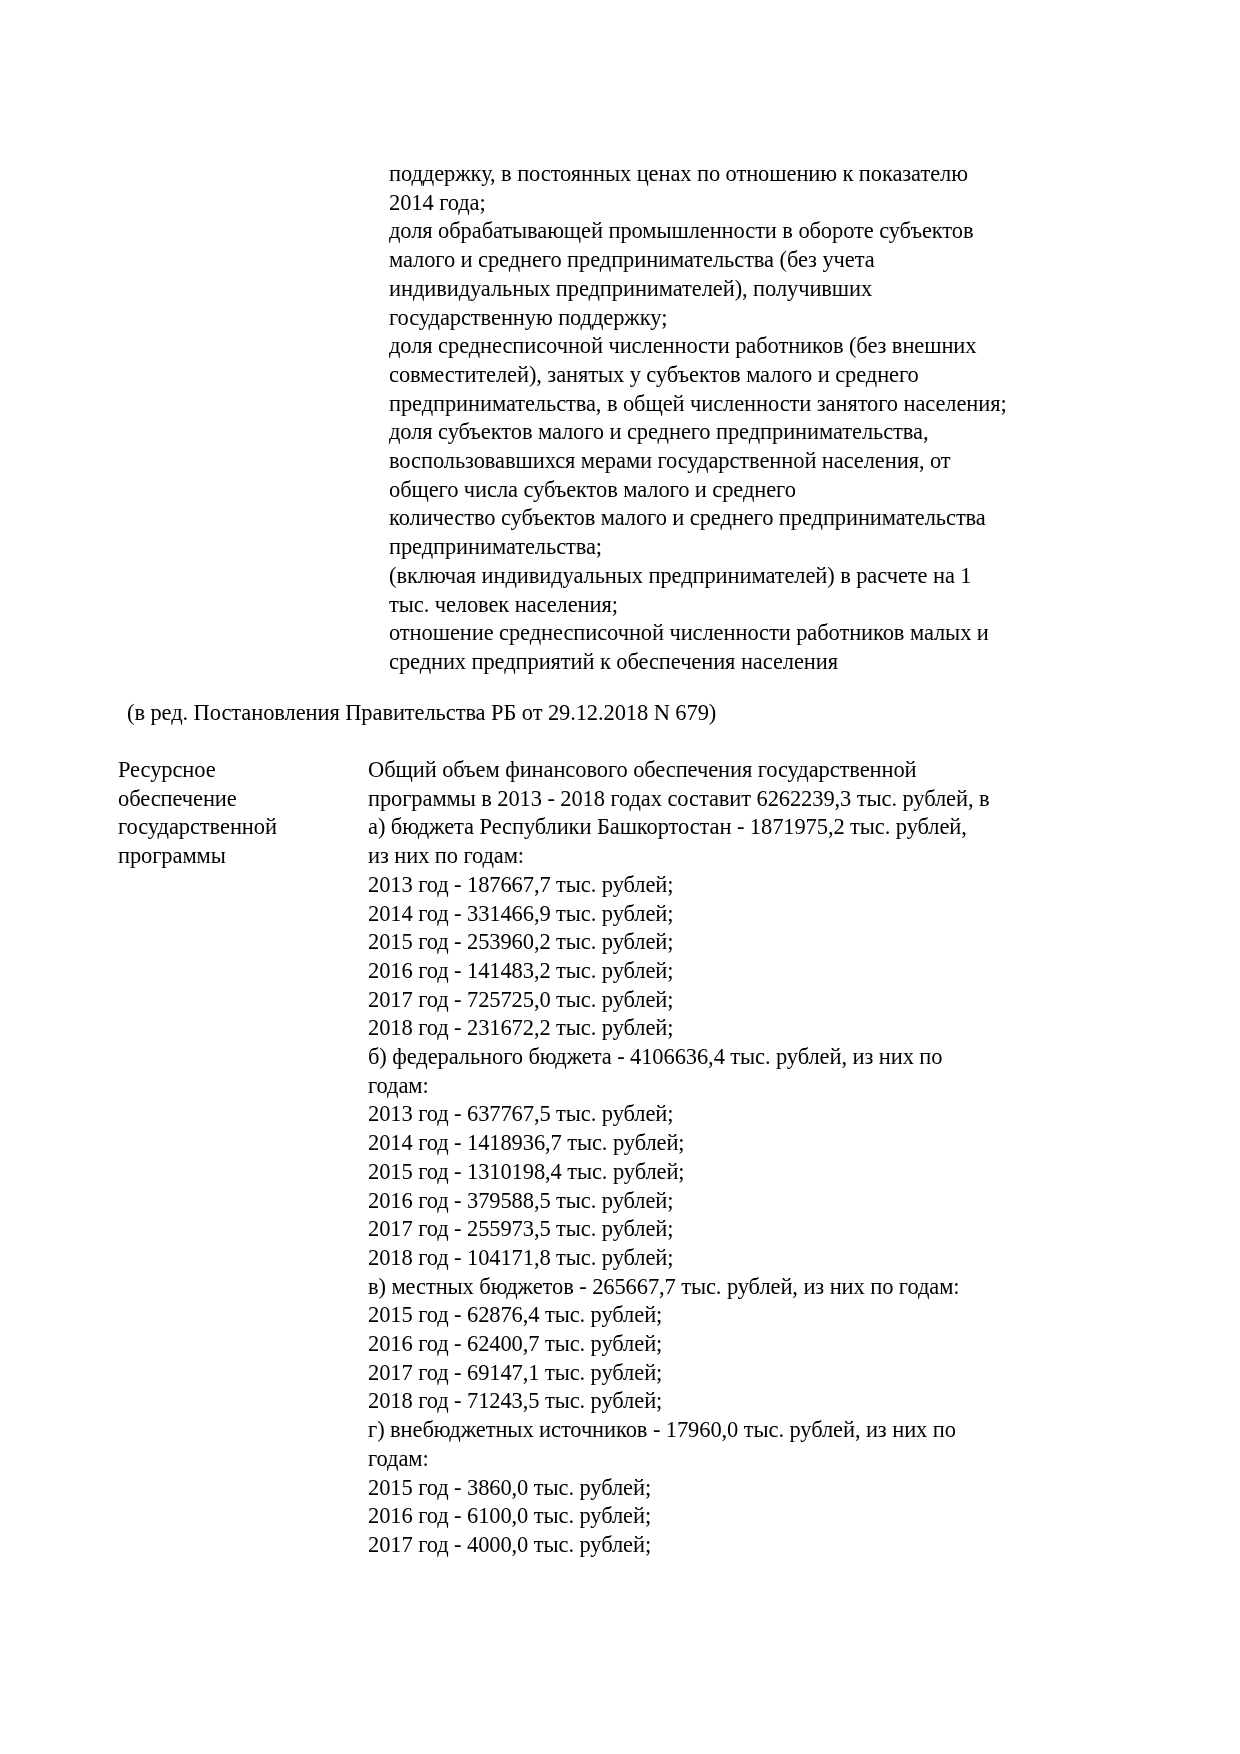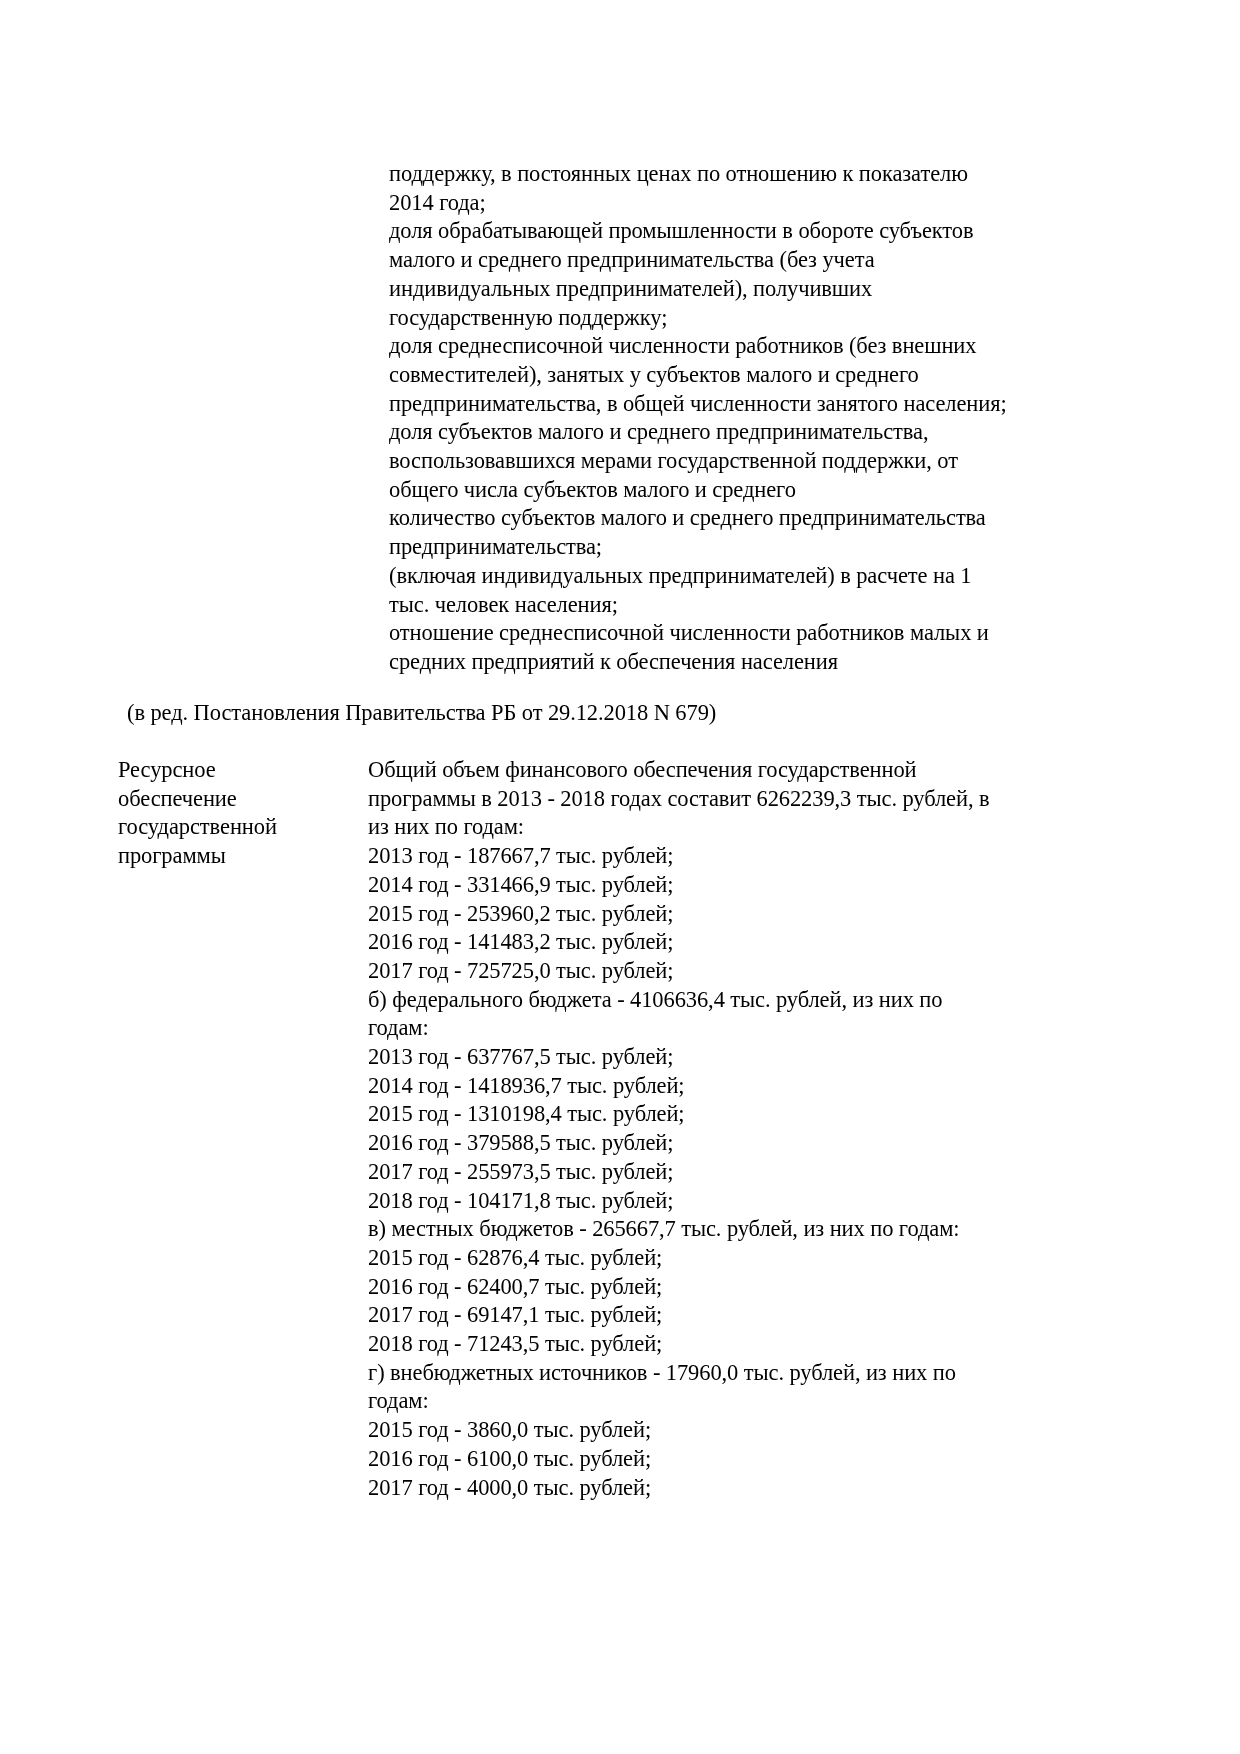--- a/index.html
+++ b/index.html
@@ -20,21 +20,21 @@
   <span class="line">поддержку, в постоянных ценах по отношению к показателю</span>
   <span class="line">2014 года;</span>
   <span class="line">доля обрабатывающей промышленности в обороте субъектов</span>
   <span class="line">малого и среднего предпринимательства (без учета</span>
   <span class="line">индивидуальных предпринимателей), получивших</span>
   <span class="line">государственную поддержку;</span>
   <span class="line">доля среднесписочной численности работников (без внешних</span>
   <span class="line">совместителей), занятых у субъектов малого и среднего</span>
   <span class="line">предпринимательства, в общей численности занятого населения;</span>
   <span class="line">доля субъектов малого и среднего предпринимательства,</span>
-  <span class="line">воспользовавшихся мерами государственной поддержки, от</span>
+  <span class="line">воспользовавшихся мерами государственной населения, от</span>
   <span class="line">общего числа субъектов малого и среднего</span>
   <span class="line">количество субъектов малого и среднего предпринимательства</span>
   <span class="line">предпринимательства;</span>
   <span class="line">(включая индивидуальных предпринимателей) в расчете на 1</span>
   <span class="line">тыс. человек населения;</span>
   <span class="line">отношение среднесписочной численности работников малых и</span>
   <span class="line">средних предприятий к обеспечения населения</span>
 </div>
 
 <div class="line" id="note">(в ред. Постановления Правительства РБ от 29.12.2018 N 679)</div>
@@ -42,26 +42,28 @@
 <div class="block" id="label-block">
   <span class="line">Ресурсное</span>
   <span class="line">обеспечение</span>
   <span class="line">государственной</span>
   <span class="line">программы</span>
 </div>
 
 <div class="block" id="res-block">
   <span class="line">Общий объем финансового обеспечения государственной</span>
   <span class="line">программы в 2013 - 2018 годах составит 6262239,3 тыс. рублей, в</span>
+  <span class="line">а) бюджета Республики Башкортостан - 1871975,2 тыс. рублей,</span>
   <span class="line">из них по годам:</span>
   <span class="line">2013 год - 187667,7 тыс. рублей;</span>
   <span class="line">2014 год - 331466,9 тыс. рублей;</span>
   <span class="line">2015 год - 253960,2 тыс. рублей;</span>
   <span class="line">2016 год - 141483,2 тыс. рублей;</span>
   <span class="line">2017 год - 725725,0 тыс. рублей;</span>
+  <span class="line">2018 год - 231672,2 тыс. рублей;</span>
   <span class="line">б) федерального бюджета - 4106636,4 тыс. рублей, из них по</span>
   <span class="line">годам:</span>
   <span class="line">2013 год - 637767,5 тыс. рублей;</span>
   <span class="line">2014 год - 1418936,7 тыс. рублей;</span>
   <span class="line">2015 год - 1310198,4 тыс. рублей;</span>
   <span class="line">2016 год - 379588,5 тыс. рублей;</span>
   <span class="line">2017 год - 255973,5 тыс. рублей;</span>
   <span class="line">2018 год - 104171,8 тыс. рублей;</span>
   <span class="line">в) местных бюджетов - 265667,7 тыс. рублей, из них по годам:</span>
   <span class="line">2015 год - 62876,4 тыс. рублей;</span>

